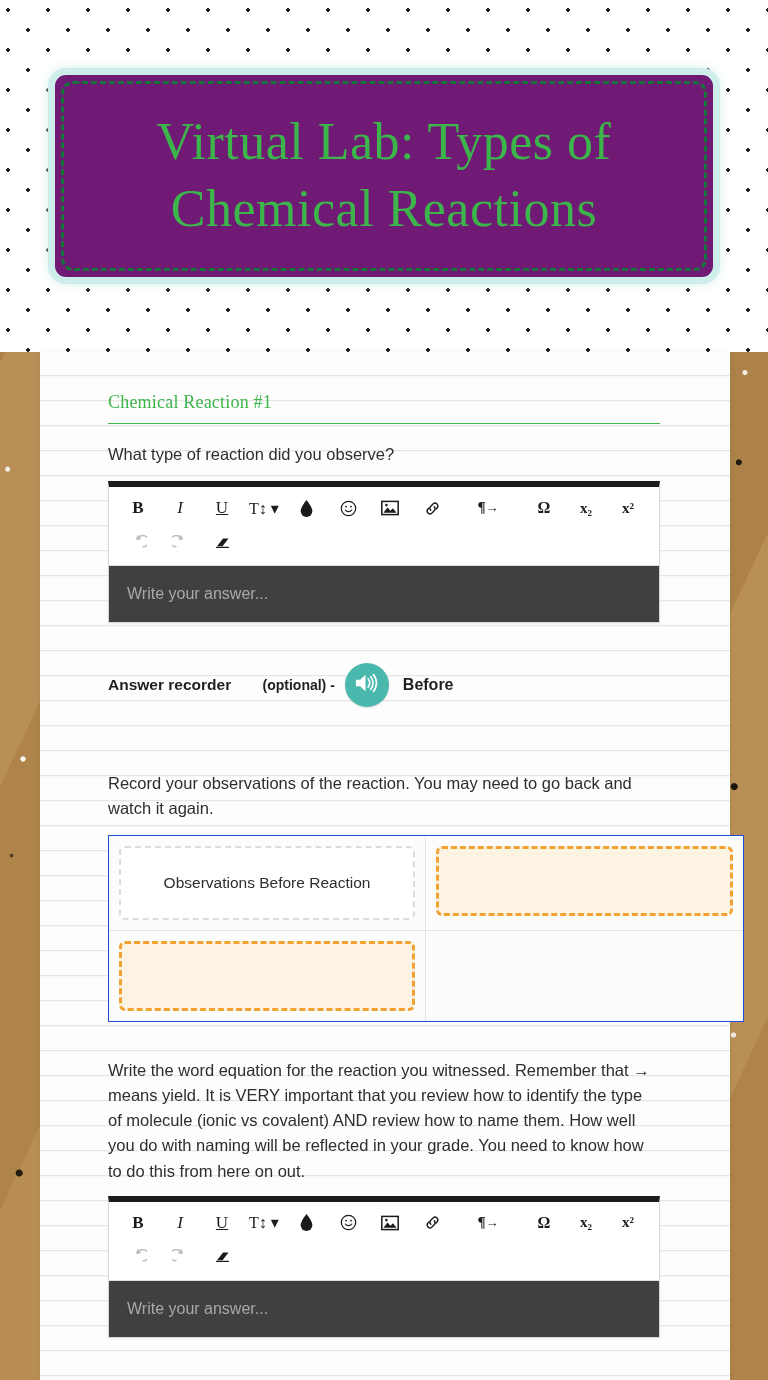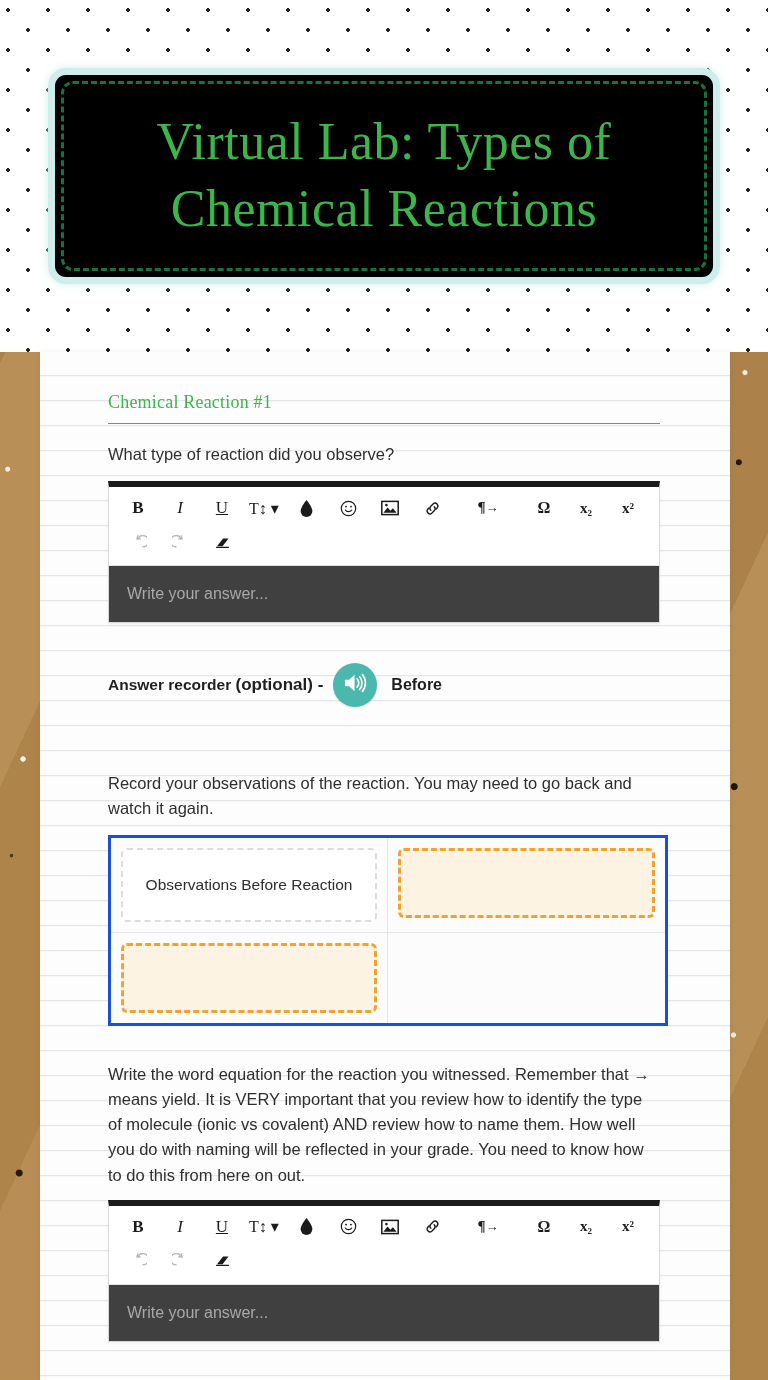--- a/index.html
+++ b/index.html
@@ -70,21 +70,21 @@
     box-shadow: 0 0 6px rgba(0,0,0,.07);
   }
 
   
   .title-card {
     position: absolute;
     top: 68px;
     left: 48px;
     width: 672px;
     height: 216px;
-    background: #000000;
+    background: #701a75;
     border: 7px solid #cdeeea;
     border-radius: 18px;
     display: flex;
     align-items: center;
     justify-content: center;
     box-shadow: 0 0 10px rgba(205,238,234,.8);
   }
   .title-card::before {
     content: "";
     position: absolute;
@@ -202,21 +202,22 @@
     align-items: center;
     margin-top: 40px;
     margin-bottom: 16px;
   }
   .rec-label {
     font-size: 15.5px;
     font-weight: bold;
     color: #1f1f1f;
   }
   .rec-label .opt {
-    font-size: 17px;
+    font-size: 14px;
+    margin-left: 27px;
   }
   .voice-btn {
     width: 44px;
     height: 44px;
     border-radius: 50%;
     background: #4bb8ad;
     display: flex;
     align-items: center;
     justify-content: center;
     margin: 0 14px 0 10px;
@@ -224,22 +225,22 @@
     box-shadow: 0 1px 2px rgba(0,0,0,.12);
   }
   .voice-text {
     font-size: 16px;
     font-weight: bold;
     color: #1f1f1f;
   }
 
   
   .dnd-table {
-    width: 560px;
-    border: 3px solid #1d4ed8;
+    width: 636px;
+    border: 1px solid #1d4ed8;
     background: #fcfcfc;
     display: grid;
     grid-template-columns: 1fr 1fr;
     margin-top: 8px;
     margin-bottom: 10px;
   }
   .dnd-cell {
     padding: 10px;
     border-right: 1px solid #e4e4e4;
     border-bottom: 1px solid #e4e4e4;

